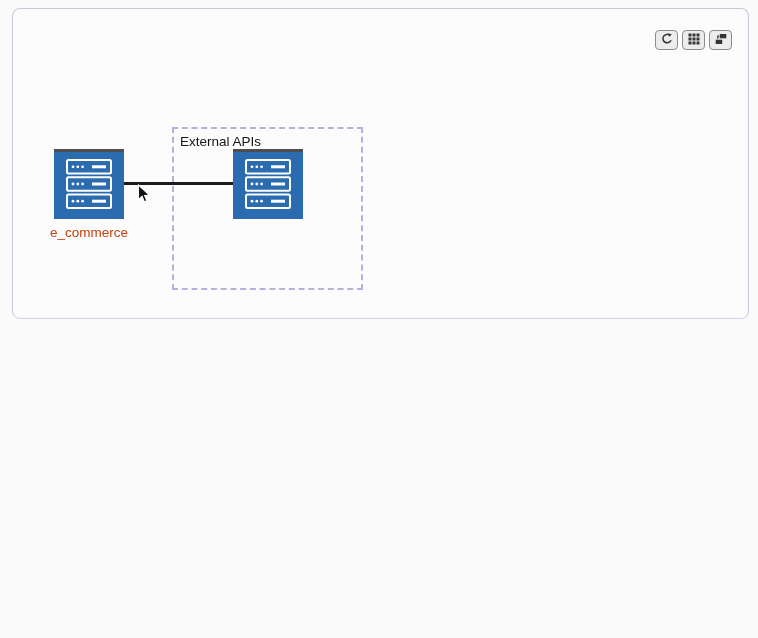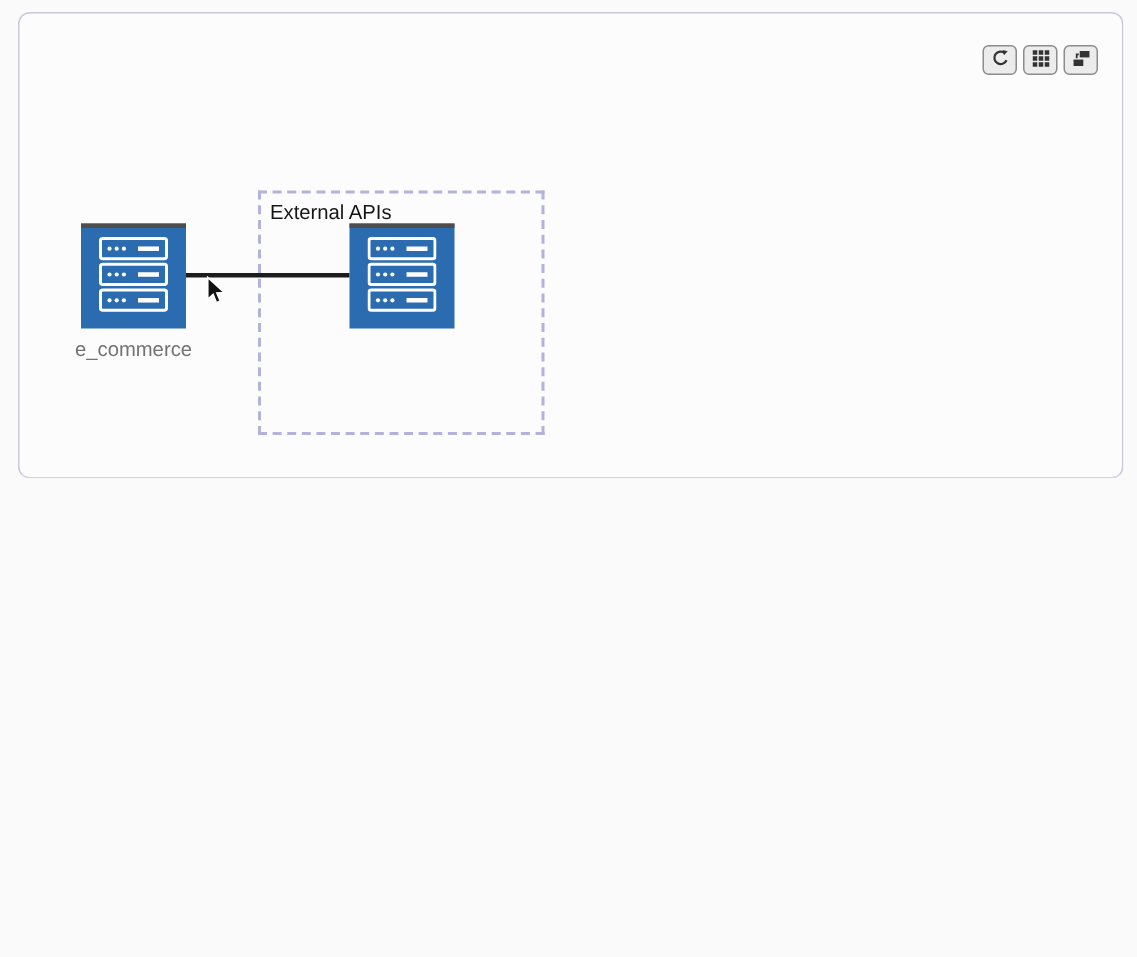--- a/index.html
+++ b/index.html
@@ -86,21 +86,21 @@
     justify-content: center;
   }
   .node-ecommerce { left: 41px; top: 140px; }
   .node-payment   { left: 220px; top: 140px; }
 
   .node-label {
     position: absolute;
     top: 216px;
     font-size: 13.5px;
     line-height: 16px;
-    color: #737373;
+    color: #c2410c;
     text-align: center;
   }
   .label-ecommerce { left: 21px;  width: 110px; }
   .label-payment   { left: 213px; width: 84px; }
 
   .cursor {
     position: absolute;
     left: 124px;
     top: 175px;
     pointer-events: none;

